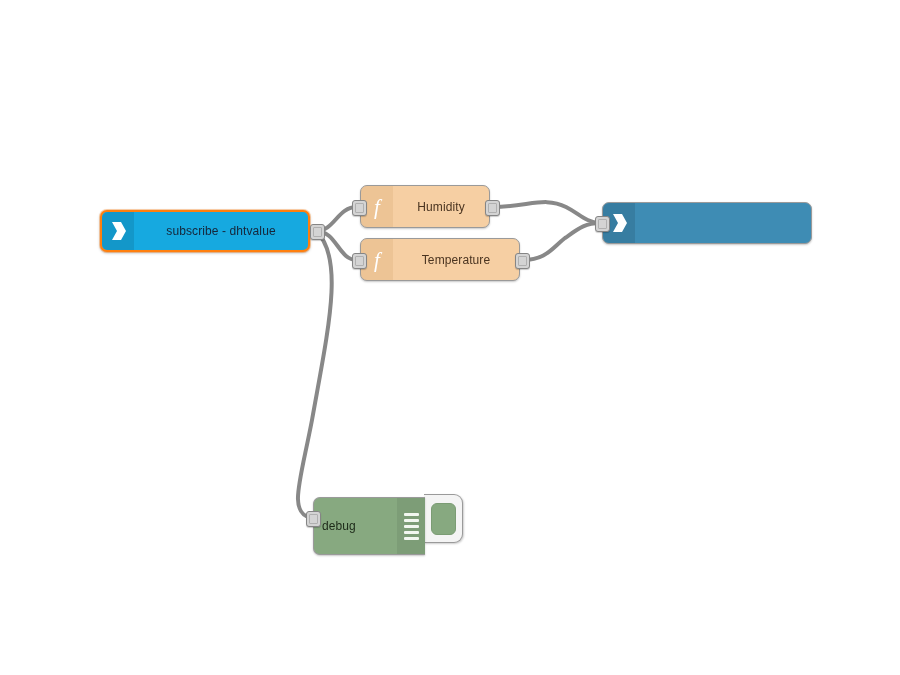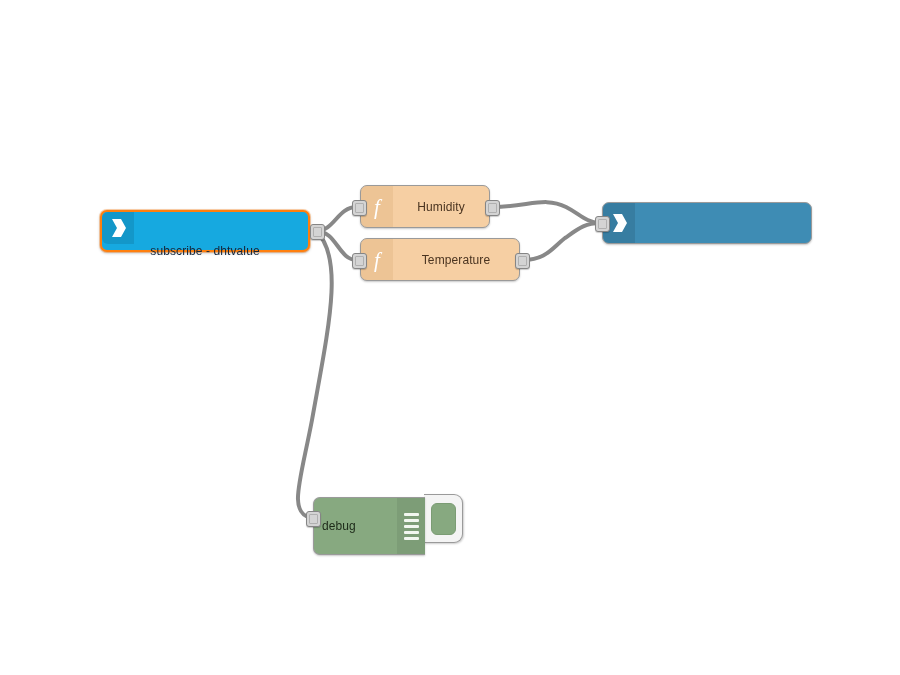--- a/index.html
+++ b/index.html
@@ -62,21 +62,20 @@
     white-space: nowrap;
     letter-spacing: 0.1px;
   }
   
   #node-subscribe {
     left: 100px;
     top: 210px;
     width: 210px;
     height: 42px;
     background: #16a9e0;
-    flex-direction: column;
   }
   #node-subscribe .node-icon { background: rgba(0,0,0,0.10); }
   #node-subscribe .node-label { color: #16263a; }
   
   .fn-node {
     background: #f6cfa3;
     height: 43px;
   }
   .fn-node .node-icon { background: rgba(180,120,60,0.13); }
   .fn-node .node-label { color: #4a3420; }

